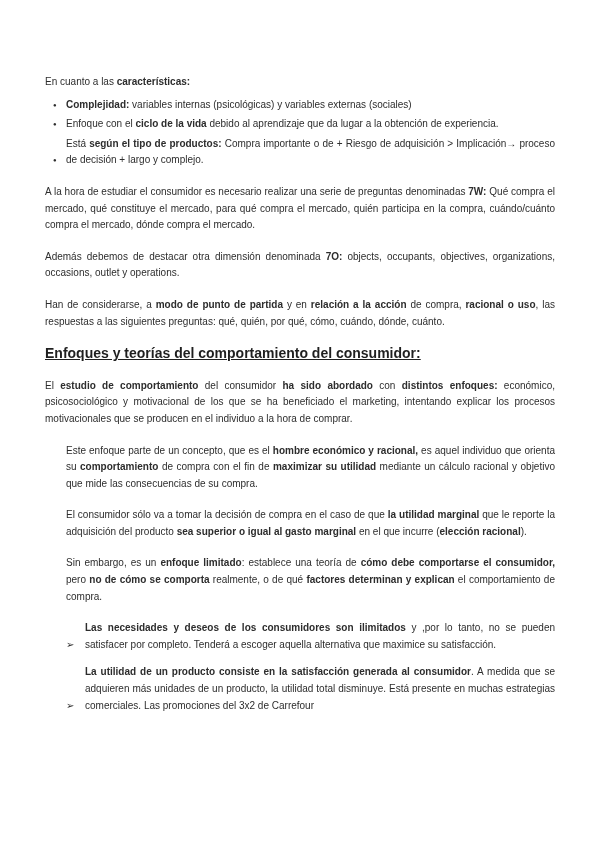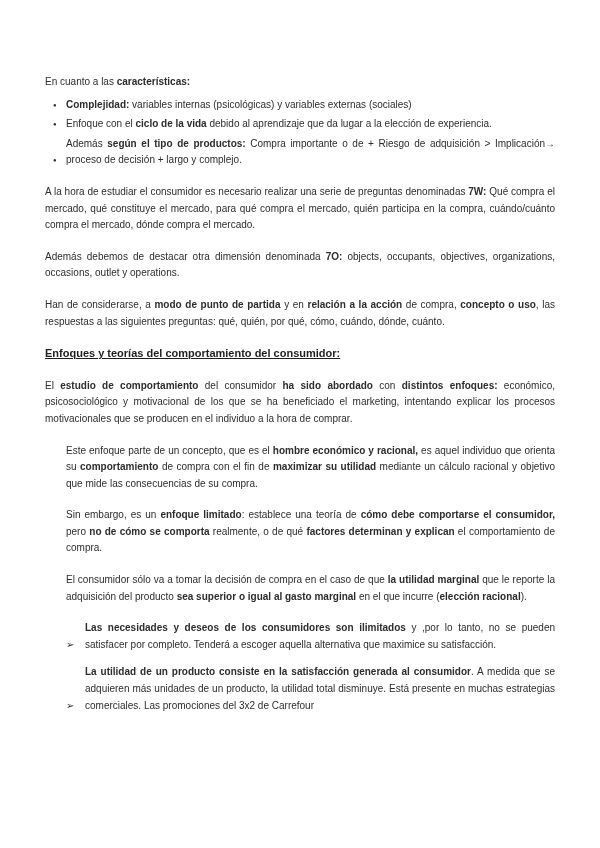--- a/index.html
+++ b/index.html
@@ -35,21 +35,21 @@
   .arrow-marker {
     flex: 0 0 19px;
     margin-left: 0;
     font-size: 10px;
     line-height: 16.6px;
     font-family: "DejaVu Sans", sans-serif;
     color: #2d2d2d;
   }
   .item-text { flex: 1; margin: 0; text-align: justify; }
   .heading {
-    font-size: 11px;
+    font-size: 14px;
     font-weight: 700;
     text-decoration: underline;
     color: #1f1f1f;
     margin: 6px 0 16px 0;
     text-align: left;
   }
   .indent { margin-left: 21px; }
 </style>
 </head>
 <body>
@@ -58,43 +58,43 @@
 
   <p class="para tight"><span>En cuanto a las </span><span class="b">características:</span></p>
 
   <div class="doc-list">
     <div class="list-item">
       <span class="marker">●</span>
       <p class="item-text"><span class="b">Complejidad:</span><span> variables internas (psicológicas) y variables externas (sociales)</span></p>
     </div>
     <div class="list-item">
       <span class="marker">●</span>
-      <p class="item-text"><span>Enfoque con el </span><span class="b">ciclo de la vida</span><span> debido al aprendizaje que da lugar a la elección de experiencia.</span></p>
+      <p class="item-text"><span>Enfoque con el </span><span class="b">ciclo de la vida</span><span> debido al aprendizaje que da lugar a la obtención de experiencia.</span></p>
     </div>
     <div class="list-item">
       <span class="marker">●</span>
-      <p class="item-text"><span>Además </span><span class="b">según el tipo de productos:</span><span> Compra importante o de + Riesgo de adquisición &gt; Implicación→ proceso de decisión + largo y complejo.</span></p>
+      <p class="item-text"><span>Está </span><span class="b">según el tipo de productos:</span><span> Compra importante o de + Riesgo de adquisición &gt; Implicación→ proceso de decisión + largo y complejo.</span></p>
     </div>
   </div>
 
   <p class="para"><span>A la hora de estudiar el consumidor es necesario realizar una serie de preguntas denominadas </span><span class="b">7W:</span><span> Qué compra el mercado, qué constituye el mercado, para qué compra el mercado, quién participa en la compra, cuándo/cuánto compra el mercado, dónde compra el mercado.</span></p>
 
   <p class="para"><span>Además debemos de destacar otra dimensión denominada </span><span class="b">7O:</span><span> objects, occupants, objectives, organizations, occasions, outlet y operations.</span></p>
 
-  <p class="para"><span>Han de considerarse, a </span><span class="b">modo de punto de partida</span><span> y en </span><span class="b">relación a la acción</span><span> de compra, </span><span class="b">concepto o uso</span><span>, las respuestas a las siguientes preguntas: qué, quién, por qué, cómo, cuándo, dónde, cuánto.</span></p>
+  <p class="para"><span>Han de considerarse, a </span><span class="b">modo de punto de partida</span><span> y en </span><span class="b">relación a la acción</span><span> de compra, </span><span class="b">racional o uso</span><span>, las respuestas a las siguientes preguntas: qué, quién, por qué, cómo, cuándo, dónde, cuánto.</span></p>
 
   <h2 class="heading">Enfoques y teorías del comportamiento del consumidor:</h2>
 
   <p class="para"><span>El </span><span class="b">estudio de comportamiento</span><span> del consumidor </span><span class="b">ha sido abordado</span><span> con </span><span class="b">distintos enfoques:</span><span> económico, psicosociológico y motivacional de los que se ha beneficiado el marketing, intentando explicar los procesos motivacionales que se producen en el individuo a la hora de comprar.</span></p>
 
 
   <div class="indent">
     <p class="para"><span>Este enfoque parte de un concepto, que es el </span><span class="b">hombre económico y racional,</span><span> es aquel individuo que orienta su </span><span class="b">comportamiento</span><span> de compra con el fin de </span><span class="b">maximizar su utilidad</span><span> mediante un cálculo racional y objetivo que mide las consecuencias de su compra.</span></p>
+    <p class="para"><span>El consumidor sólo va a tomar la decisión de compra en el caso de que </span><span class="b">la utilidad marginal</span><span> que le reporte la adquisición del producto </span><span class="b">sea superior o igual al gasto marginal</span><span> en el que incurre (</span><span class="b">elección racional</span><span>).</span></p>
     <p class="para"><span>Sin embargo, es un </span><span class="b">enfoque limitado</span><span>: establece una teoría de </span><span class="b">cómo debe comportarse el consumidor,</span><span> pero </span><span class="b">no de cómo se comporta</span><span> realmente, o de qué </span><span class="b">factores determinan y explican</span><span> el comportamiento de compra.</span></p>
-    <p class="para"><span>El consumidor sólo va a tomar la decisión de compra en el caso de que </span><span class="b">la utilidad marginal</span><span> que le reporte la adquisición del producto </span><span class="b">sea superior o igual al gasto marginal</span><span> en el que incurre (</span><span class="b">elección racional</span><span>).</span></p>
 
     <div class="arrow-list">
       <div class="list-item">
         <span class="arrow-marker">➢</span>
         <p class="item-text"><span class="b">Las necesidades y deseos de los consumidores son ilimitados</span><span> y ,por lo tanto, no se pueden satisfacer por completo. Tenderá a escoger aquella alternativa que maximice su satisfacción.</span></p>
       </div>
       <div class="list-item">
         <span class="arrow-marker">➢</span>
         <p class="item-text"><span class="b">La utilidad de un producto consiste en la satisfacción generada al consumidor</span><span>. A medida que se adquieren más unidades de un producto, la utilidad total disminuye. Está presente en muchas estrategias comerciales. Las promociones del 3x2 de Carrefour</span></p>
       </div>

